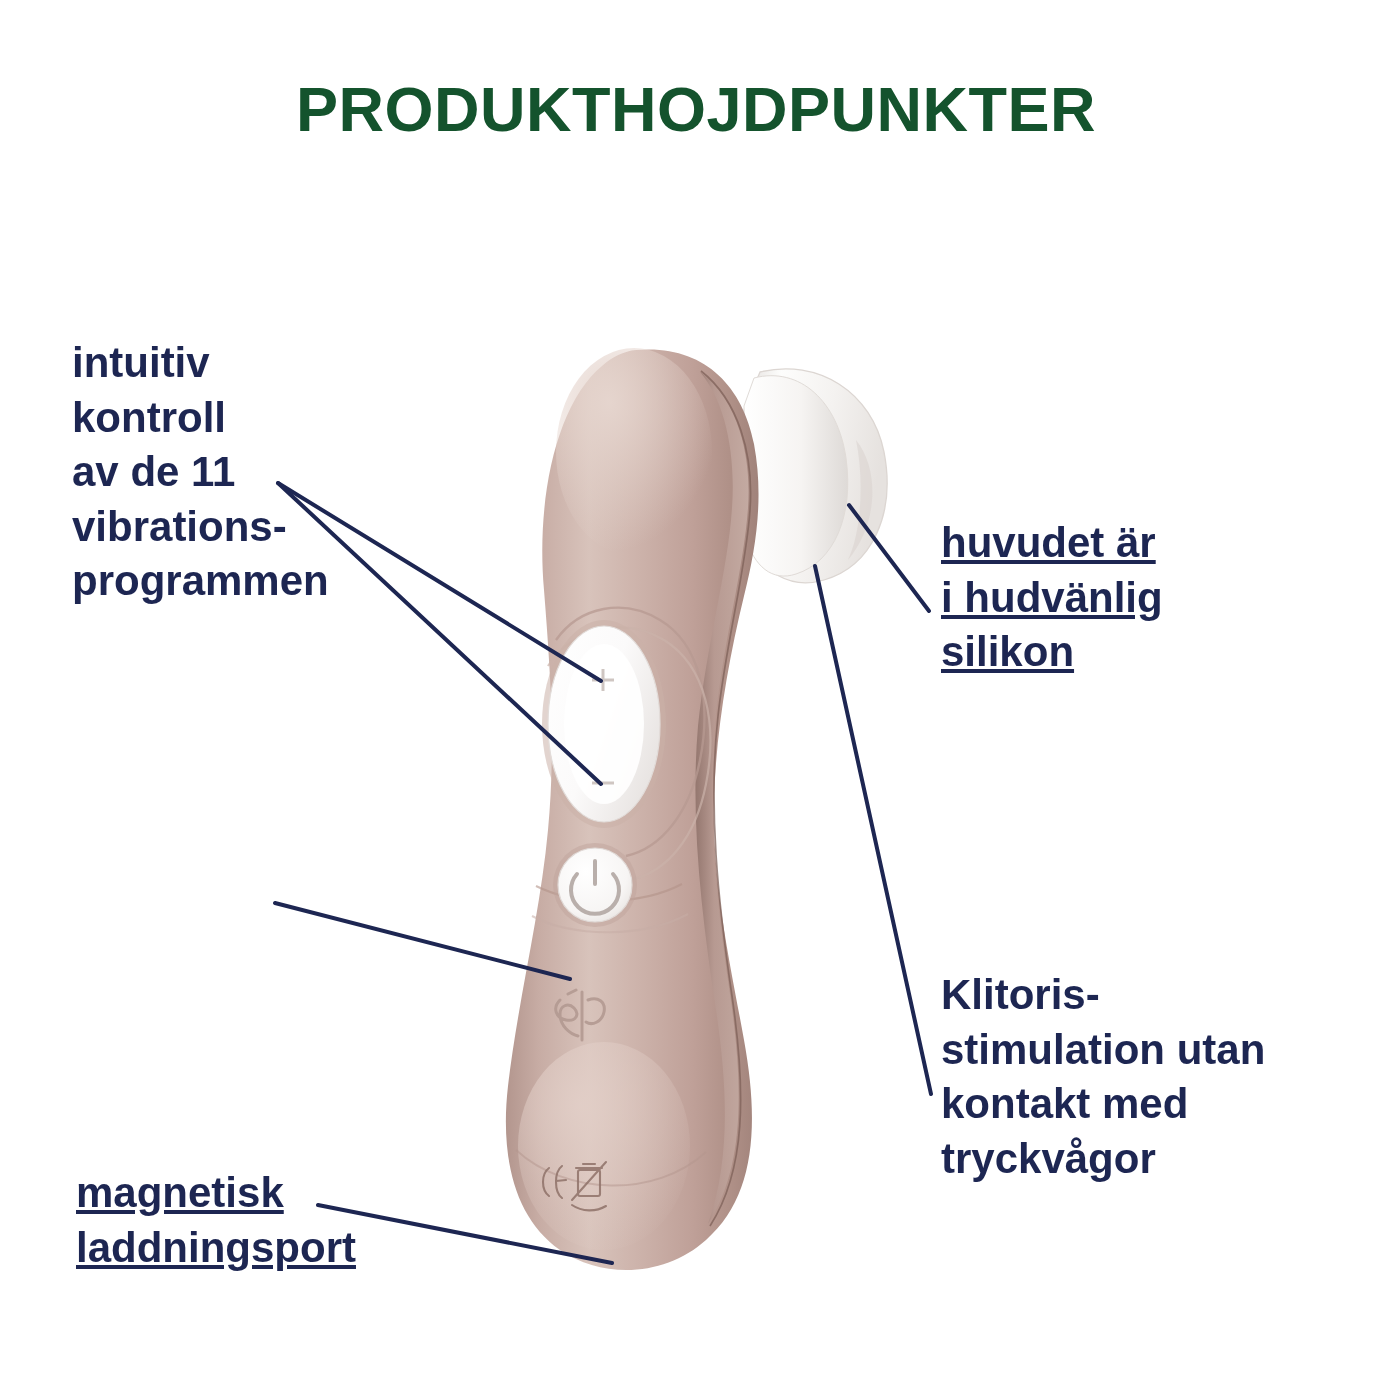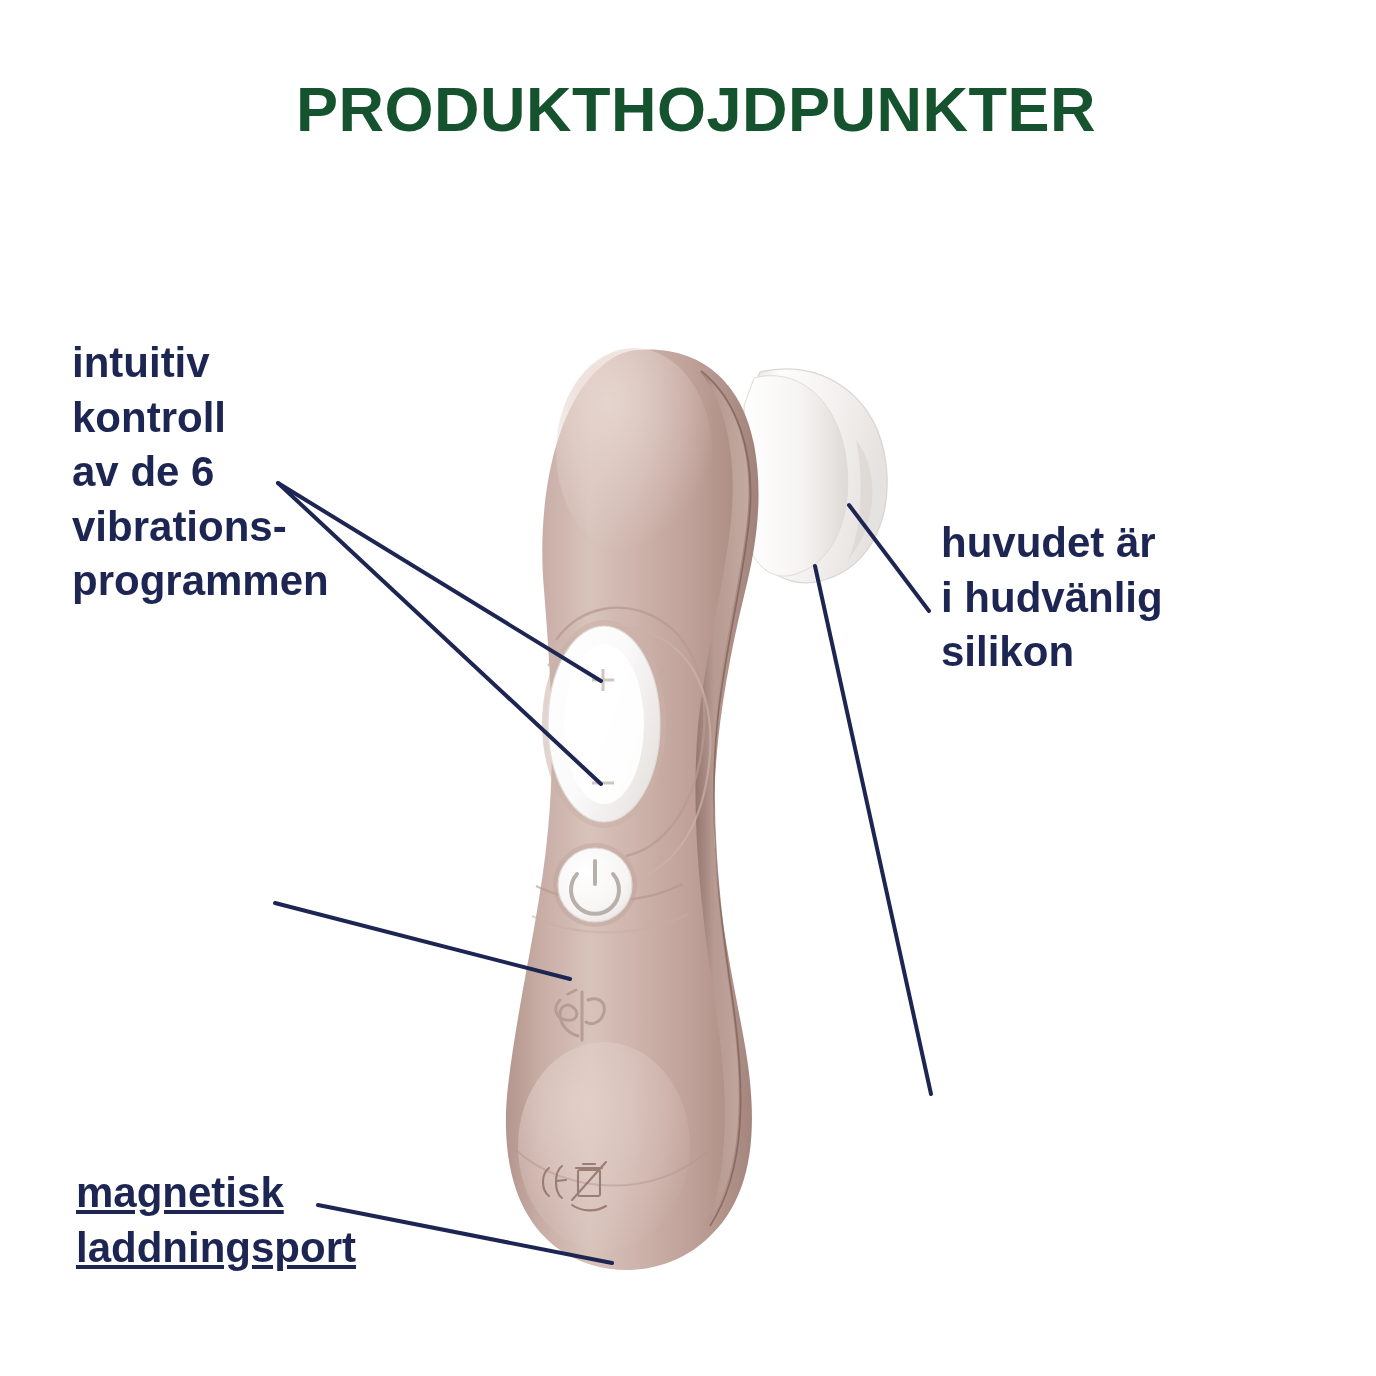--- a/index.html
+++ b/index.html
@@ -37,21 +37,21 @@
     position: absolute;
     font-size: 42px;
     line-height: 1.30;
     font-weight: bold;
     color: #1d2652;
     white-space: pre-line;
   }
   #callout-controls  { left: 72px;  top: 336px; width: 340px; }
   #callout-handle    { left: 76px;  top: 838px; width: 340px; }
   #callout-charging  { left: 76px;  top: 1166px; width: 380px; text-decoration: underline; }
-  #callout-silicone  { left: 941px; top: 516px; width: 370px; }
+  #callout-silicone  { left: 941px; top: 516px; width: 370px; text-decoration: underline; }
   #callout-clitoral  { left: 941px; top: 968px; width: 400px; }
 
   
   #leader-svg, #product-svg {
     position: absolute;
     left: 0; top: 0;
     width: 1376px;
     height: 1376px;
   }
   #product-svg { z-index: 1; }
@@ -244,26 +244,30 @@
       <line x1="318" y1="1205" x2="612" y2="1263"></line>
 
       <line x1="849" y1="505" x2="929" y2="611"></line>
 
       <line x1="815" y1="566" x2="931" y2="1094"></line>
     </g>
   </svg>
 
   <div id="callout-controls" class="callout">intuitiv
 kontroll
-av de 6
+av de 11
 vibrations-
 programmen</div>
 
 
   <div id="callout-charging" class="callout">magnetisk
 laddningsport</div>
 
   <div id="callout-silicone" class="callout">huvudet är
 i hudvänlig
 silikon</div>
 
+  <div id="callout-clitoral" class="callout">Klitoris-
+stimulation utan
+kontakt med
+tryckvågor</div>
 
 </div>
 
 </body></html>

